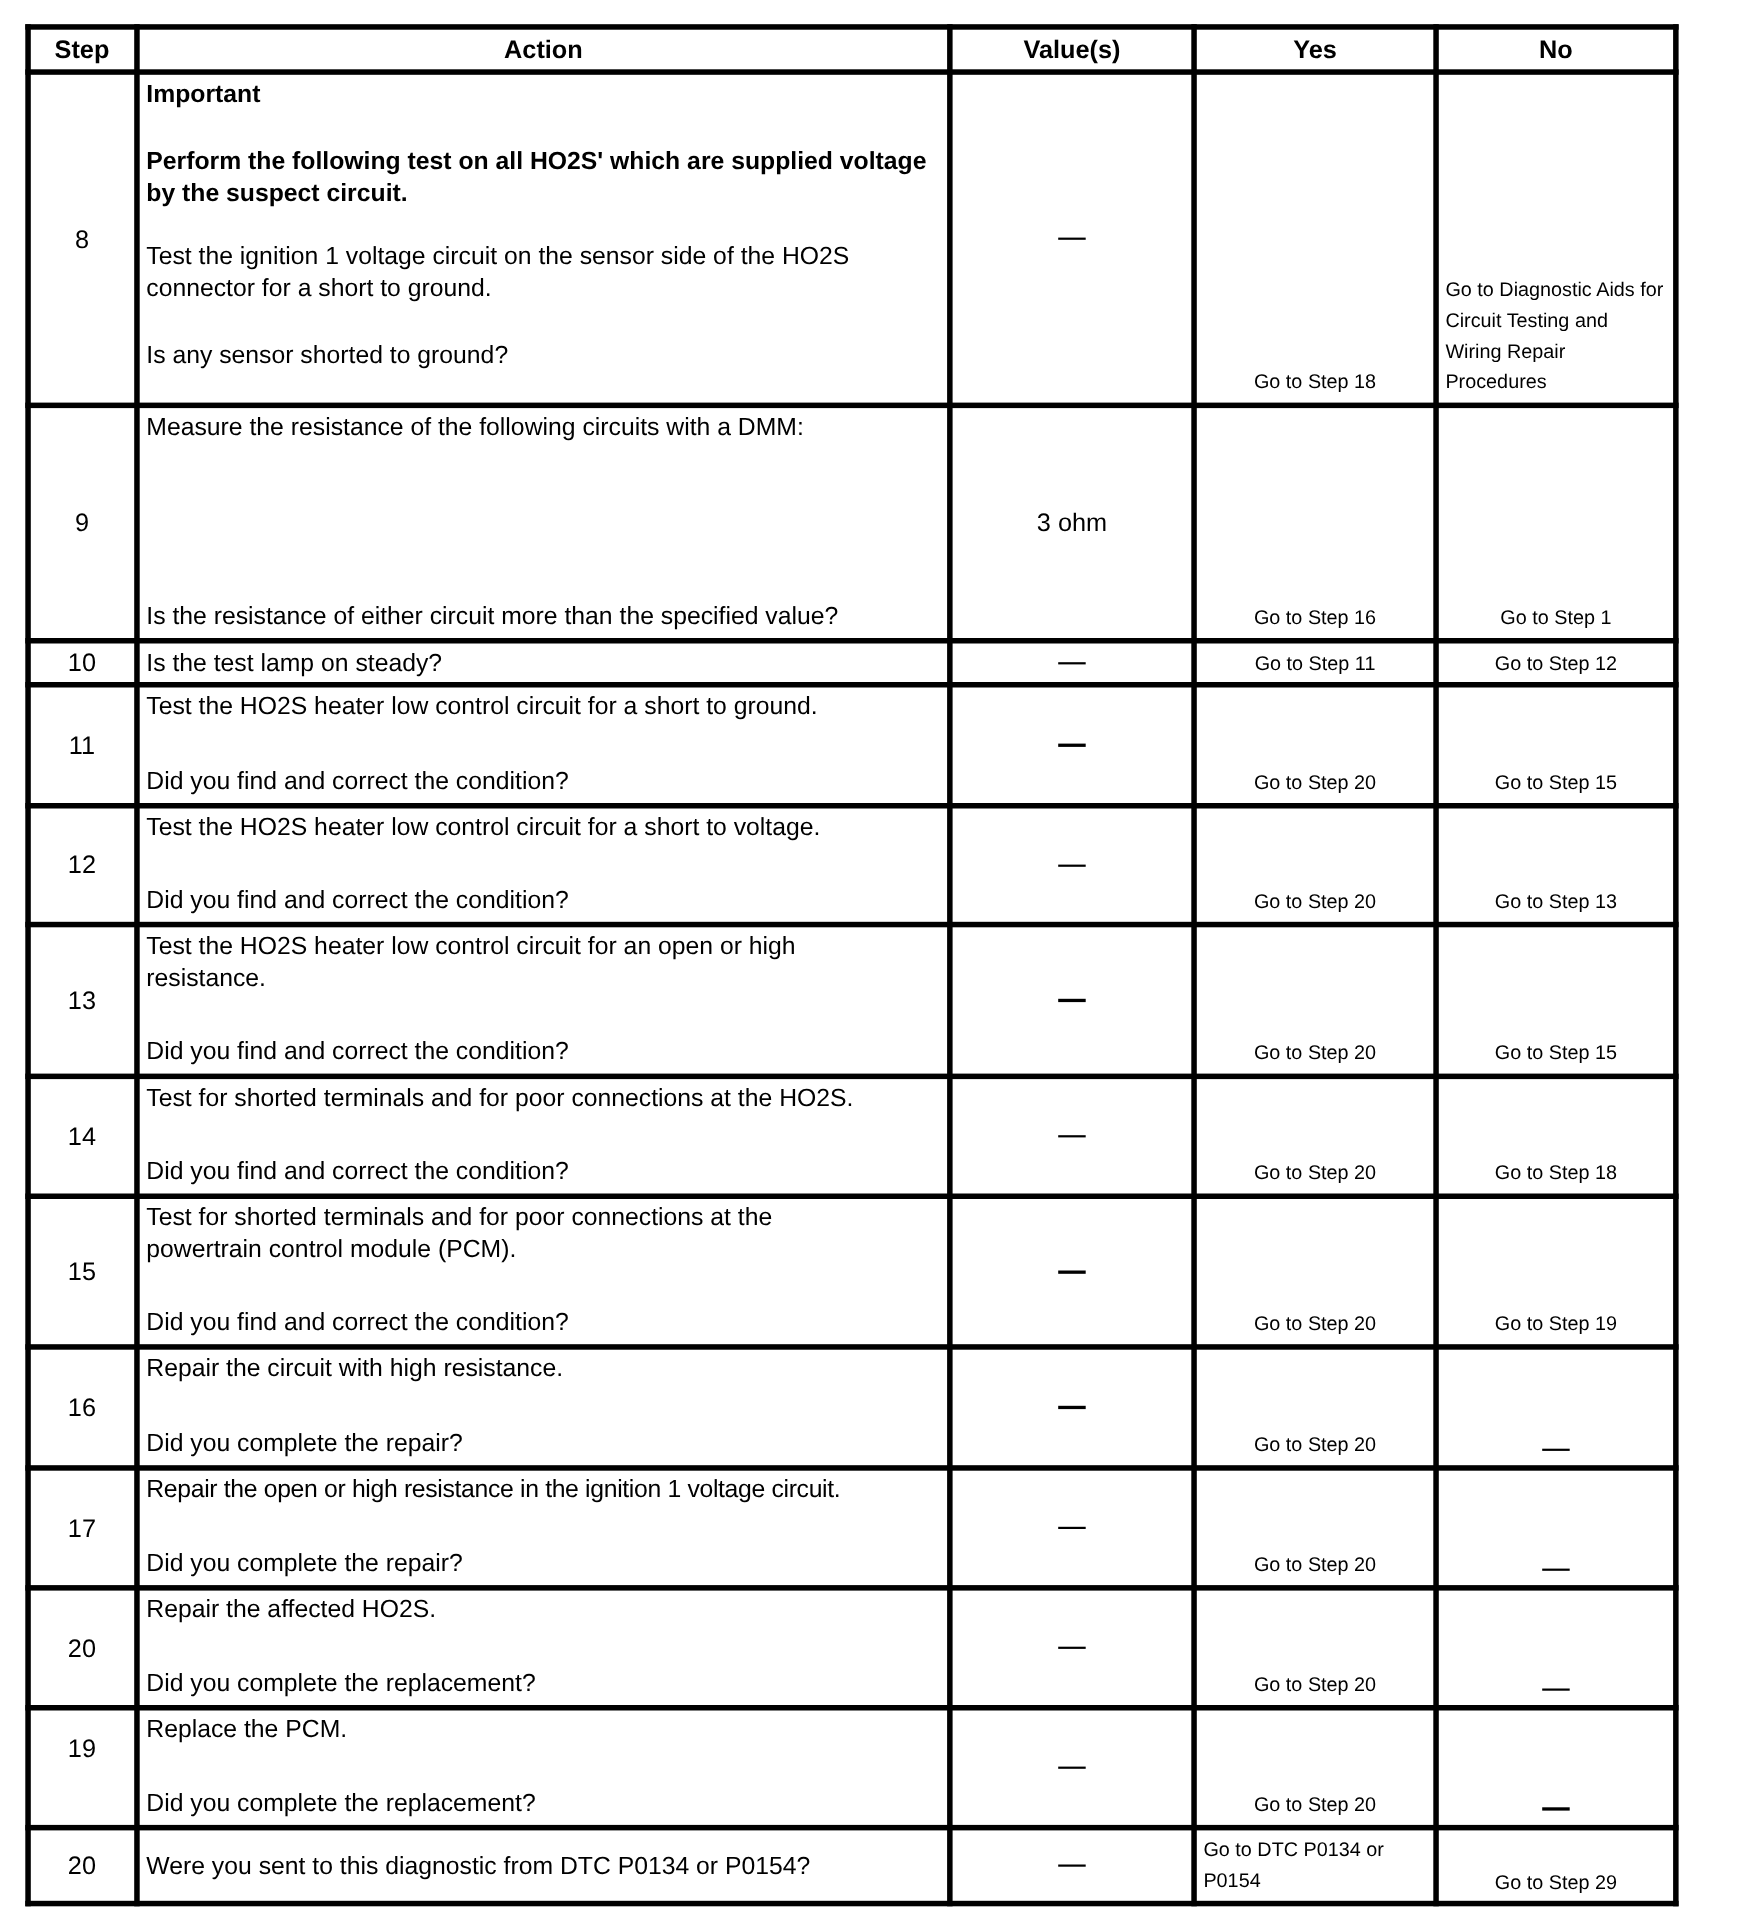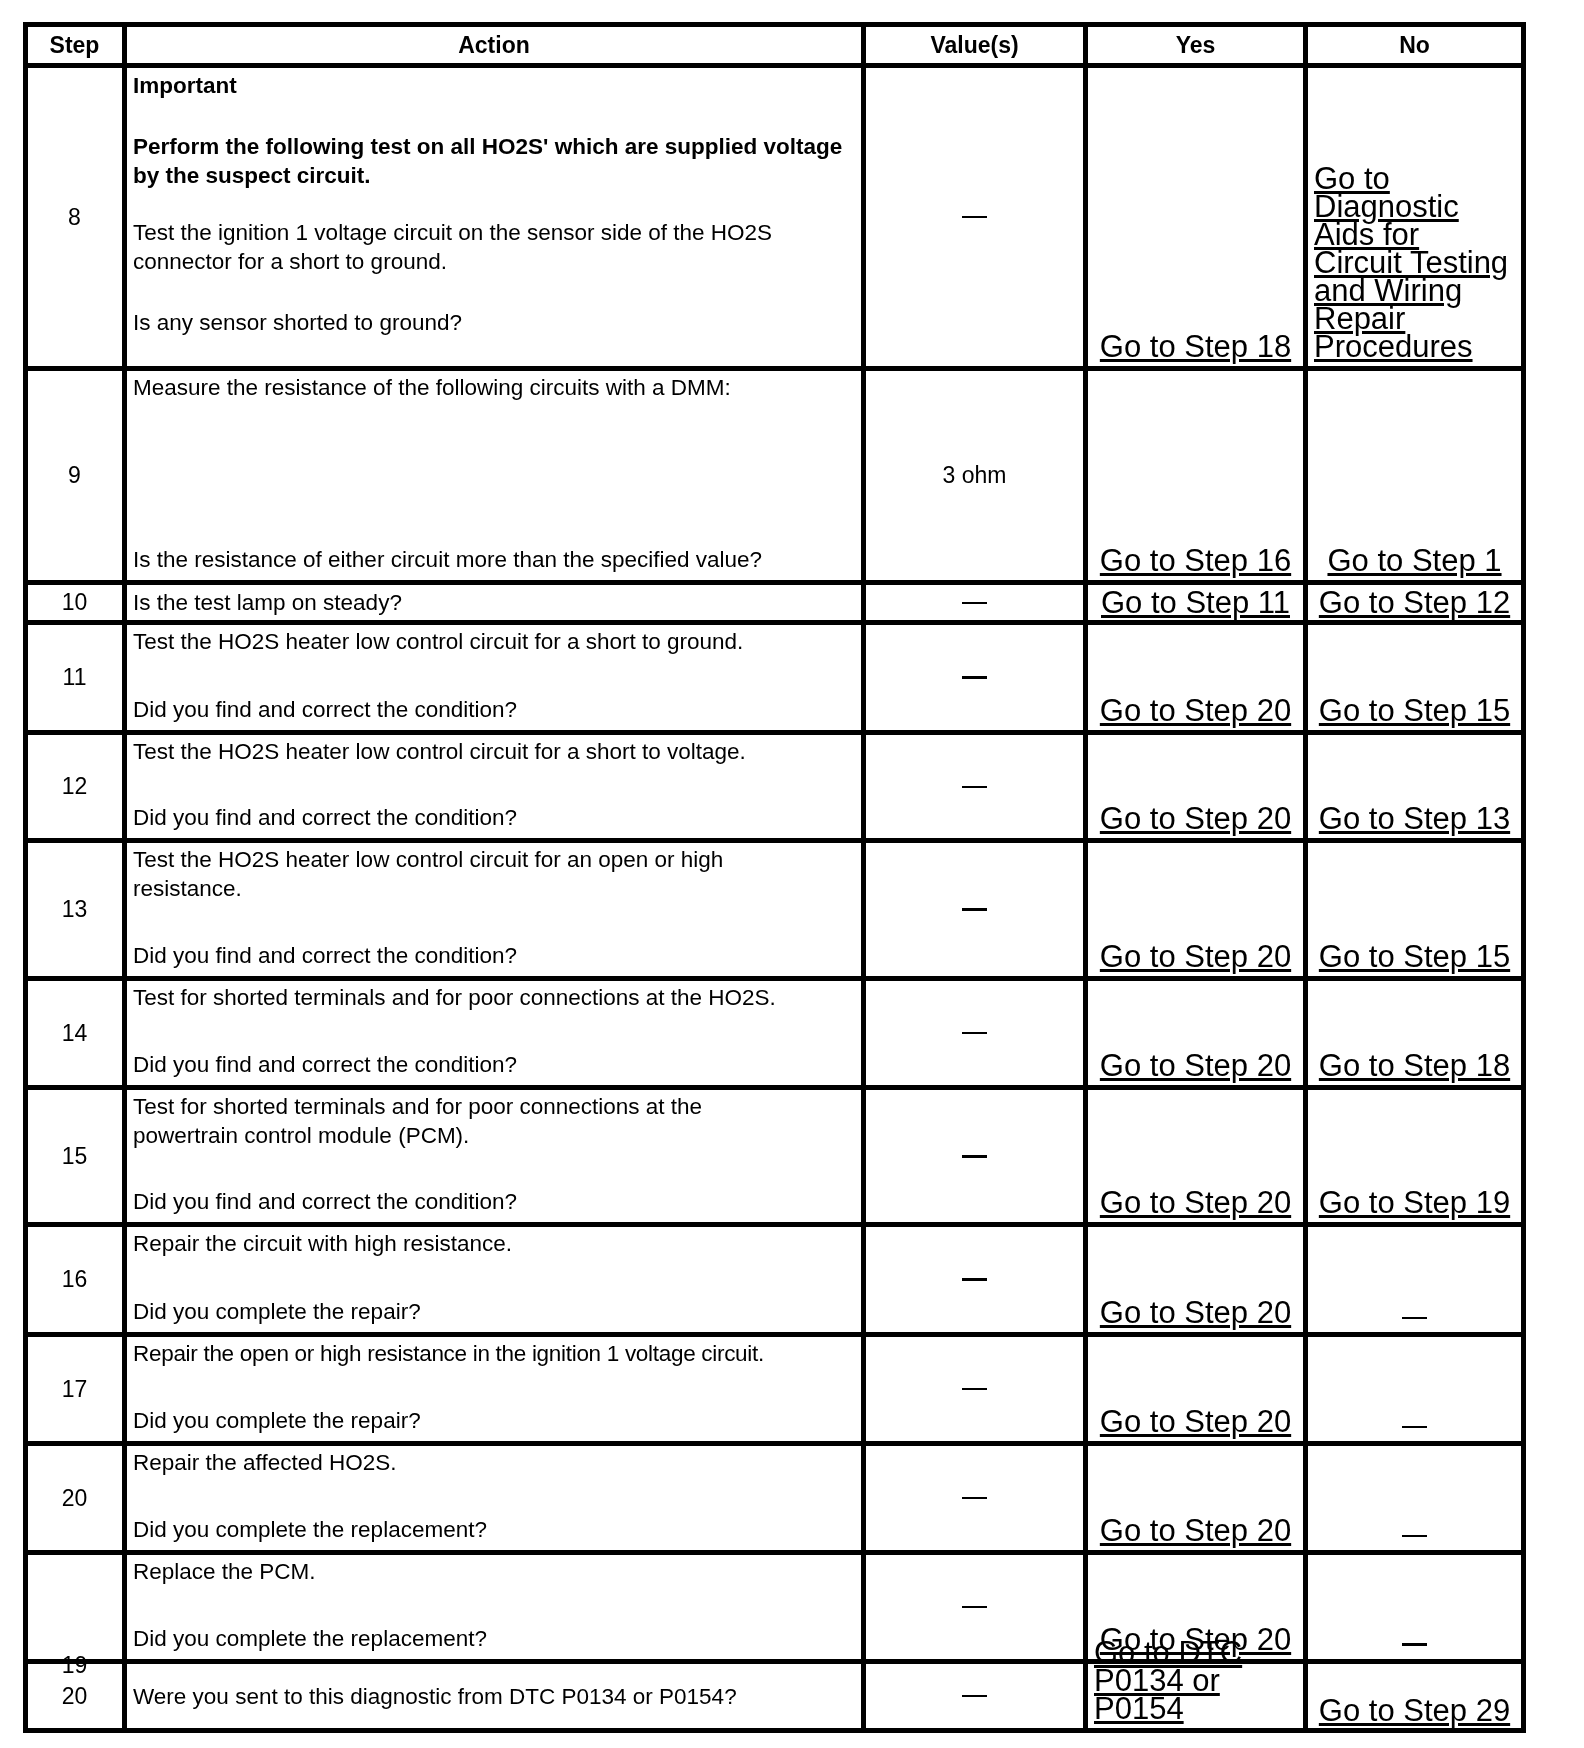--- a/index.html
+++ b/index.html
@@ -16,22 +16,22 @@
   .val .dash { display:inline-block; width:25px; height:2px; background:#000; }
   .val .dash.thick { height:3px; }
   .action { font-size:22.5px; line-height:29px; padding:2px 6px 6px 6px;
             display:flex; flex-direction:column; justify-content:space-between; }
   .action p { margin:0; }
   .action .bold { font-weight:bold; }
   .action ul { margin:0; padding:0; list-style:none; }
   .action li { position:relative; padding-left:103px; line-height:34px; }
   .action li::before { content:""; position:absolute; left:53px; top:13px;
             width:9px; height:9px; border-radius:50%; background:#000; }
-  .yn { font-size:31px; line-height:28px; padding:0 6px 5px 6px;
-        display:flex; flex-direction:column; justify-content:flex-end;text-decoration:underline; }
+  .yn { font-size:18px; line-height:28px; padding:0 6px 5px 6px;
+        display:flex; flex-direction:column; justify-content:flex-end; }
   .yn.center { text-align:center; }
   .yn.left { text-align:left; }
   .yn .dash { display:inline-block; width:25px; height:2px; background:#000; margin:0 auto 8px auto; }
   .yn .dash.thick { height:3px; }
 </style>
 </head>
 <body>
 
 <div id="tbl">
 
@@ -223,21 +223,21 @@
       </div>
     <div class="cell yn center" style="left:1088px;top:1446px;width:215px;height:104px;">
         <span>Go to Step 20</span>
       </div>
     <div class="cell yn center" style="left:1308px;top:1446px;width:213px;height:104px;">
         <span class="dash"></span>
       </div>
   </div>
 
   <div>
-    <div class="cell step" style="left:27px;top:1613px;width:95px;height:104px;">19</div>
+    <div class="cell step" style="left:27px;top:1537px;width:95px;height:104px;">19</div>
     <div class="cell action" style="left:127px;top:1555px;width:734px;height:104px;">
       <p>Replace the PCM.</p>
       <p>Did you complete the replacement?</p>
     </div>
     <div class="cell val" style="left:866px;top:1555px;width:217px;height:104px;">
         <span class="dash"></span>
       </div>
     <div class="cell yn center" style="left:1088px;top:1555px;width:215px;height:104px;">
         <span>Go to Step 20</span>
       </div>

